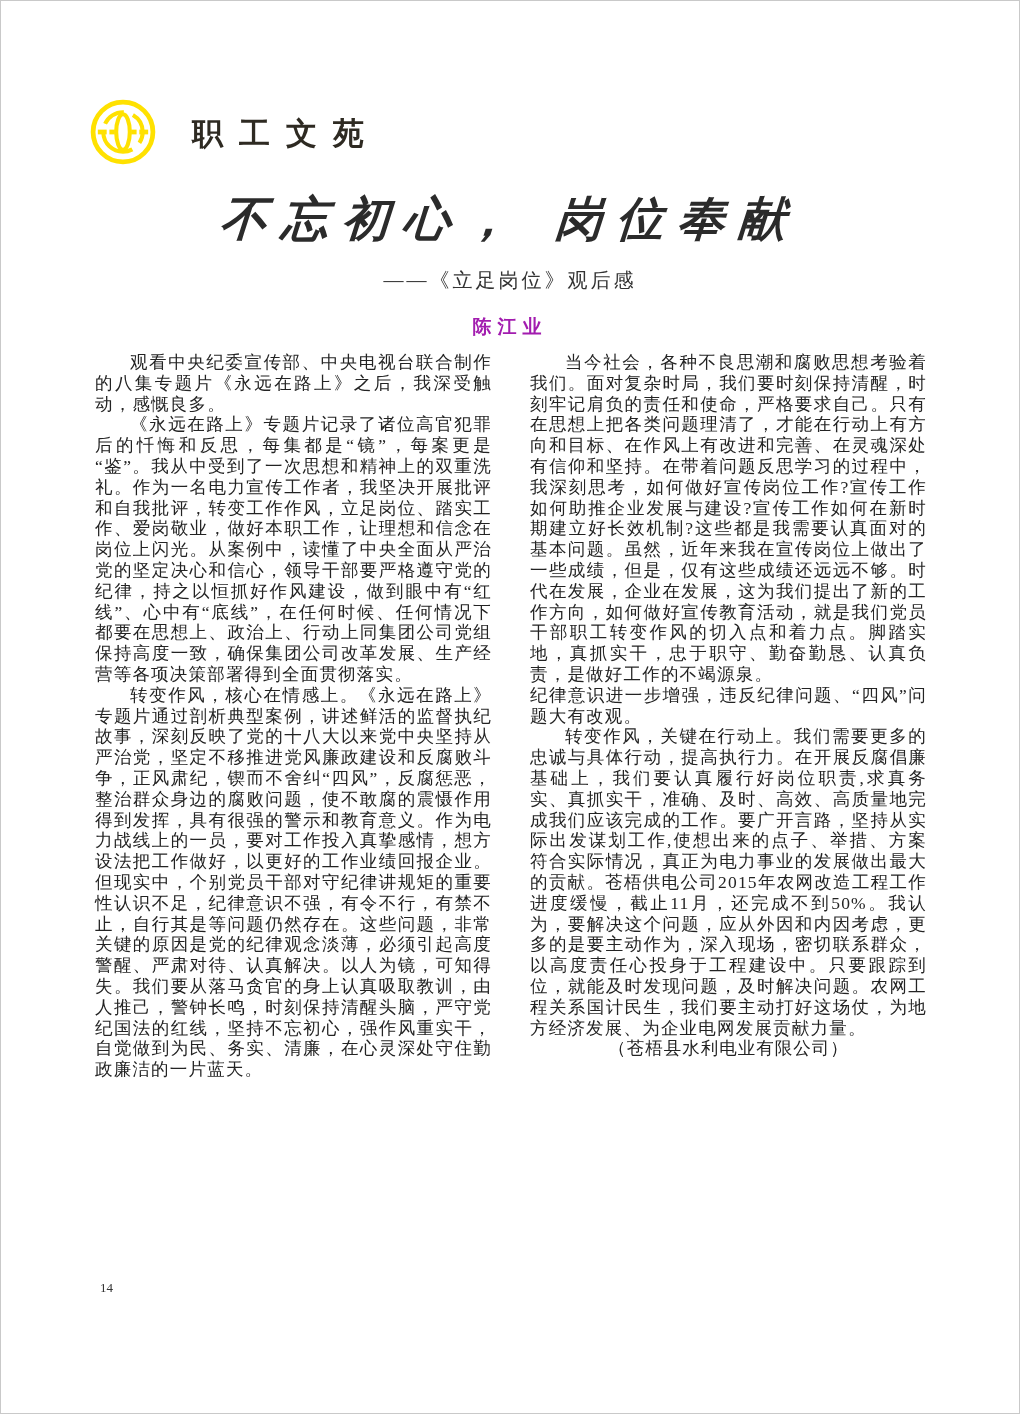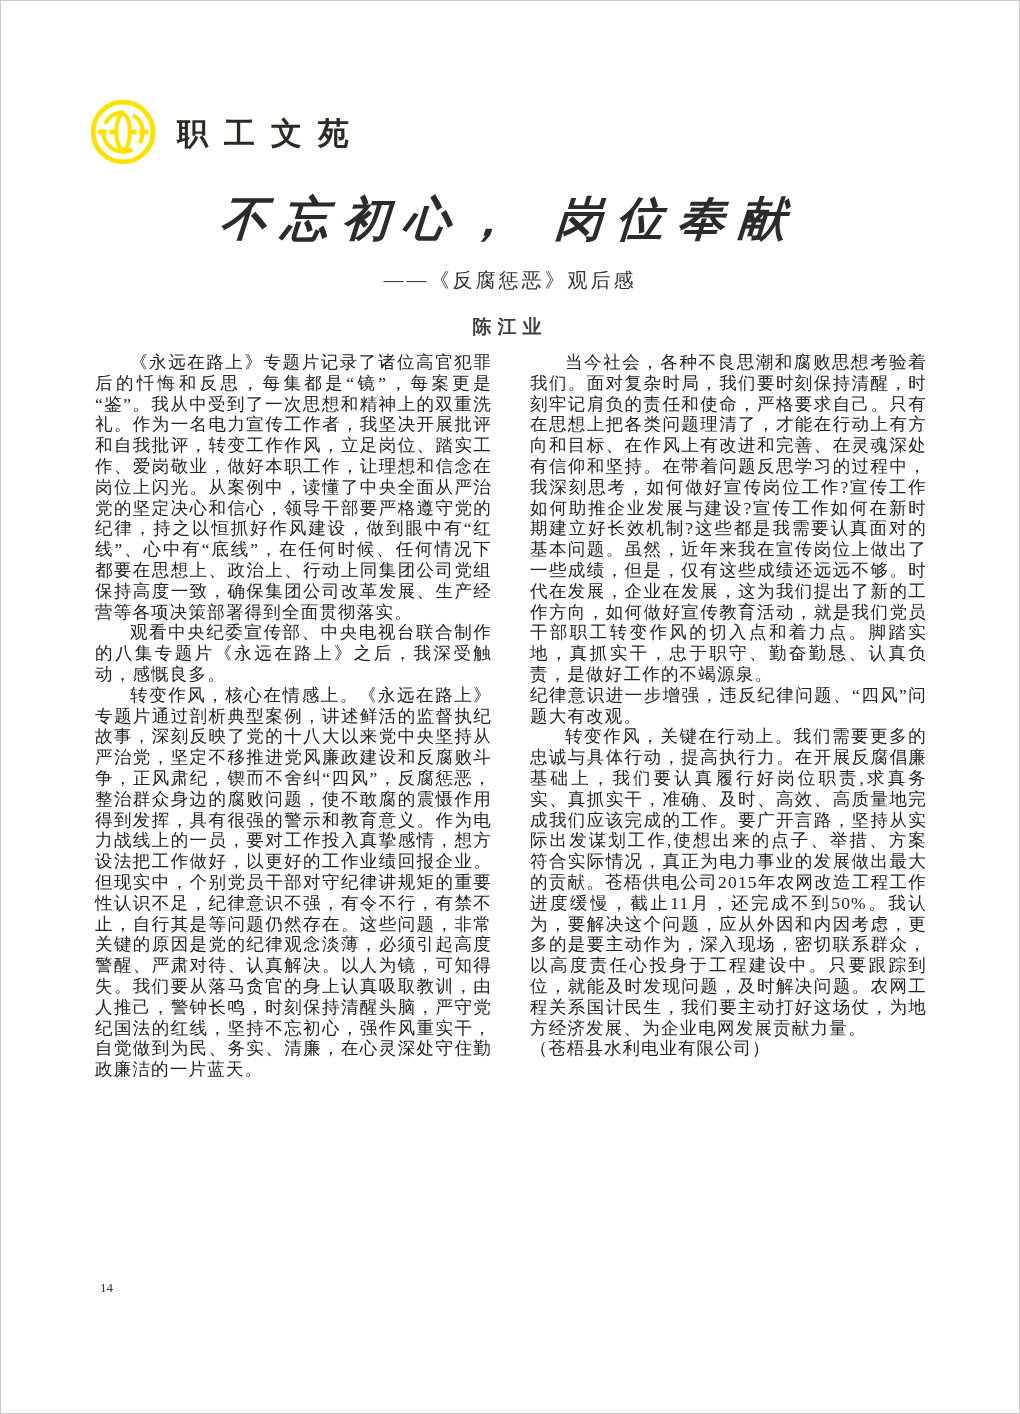--- a/index.html
+++ b/index.html
@@ -19,21 +19,21 @@
     pointer-events: none;
   }
 
   
   .header {
     position: absolute;
     top: 98px;
     left: 88px;
     display: flex;
     align-items: center;
-    gap: 19px;
+    gap: 34px;
   }
   .logo { width: 70px; height: 68px; }
   .section-title {
     font-family: "Liberation Serif", "DejaVu Serif", serif;
     font-weight: bold;
     font-size: 31px;
     letter-spacing: 16px;
     color: #2e2a22;
     padding-top: 4px;
   }
@@ -61,21 +61,21 @@
     font-size: 20px;
     letter-spacing: 3px;
     color: #333;
   }
   .author {
     margin-top: 20px;
     font-family: "Liberation Sans", "DejaVu Sans", sans-serif;
     font-weight: bold;
     font-size: 19px;
     letter-spacing: 6px;
-    color: #404040;
+    color: #a21caf;
   }
 
   
   .article {
     position: absolute;
     top: 352px;
     left: 95px;
     width: 832px;
     display: flex;
     gap: 38px;
@@ -85,21 +85,21 @@
     font-size: 17.5px;
     line-height: 20.8px;
     letter-spacing: 1.2px;
     text-align: justify;
     text-justify: inter-character;
     color: #232323;
   }
   .para { margin: 0; }
   .para.indent { text-indent: 2em; }
   .attribution {
-    text-align: left;
+    text-align: center;
     letter-spacing: 1px;
   }
 
   
   .page-number {
     position: absolute;
     left: 100px;
     top: 1280px;
     font-size: 13px;
     color: #333;
@@ -123,28 +123,28 @@
     <rect x="74" y="46.5" width="13" height="7" fill="#FFE100"></rect>
 
     <rect x="30" y="46.5" width="8" height="7" fill="#FFE100"></rect>
     <rect x="62" y="46.5" width="8" height="7" fill="#FFE100"></rect>
   </svg>
   <div class="section-title">职工文苑</div>
 </div>
 
 <div class="title-block">
   <div class="main-title">不忘初心， 岗位奉献</div>
-  <div class="subtitle">——《反腐惩恶》观后感</div>
+  <div class="subtitle">——《立足岗位》观后感</div>
   <div class="author">陈江业</div>
 </div>
 
 <div class="article">
   <div class="col">
+    <p class="para indent">观看中央纪委宣传部、中央电视台联合制作的八集专题片《永远在路上》之后，我深受触动，感慨良多。</p>
     <p class="para indent">《永远在路上》专题片记录了诸位高官犯罪后的忏悔和反思，每集都是“镜”，每案更是“鉴”。我从中受到了一次思想和精神上的双重洗礼。作为一名电力宣传工作者，我坚决开展批评和自我批评，转变工作作风，立足岗位、踏实工作、爱岗敬业，做好本职工作，让理想和信念在岗位上闪光。从案例中，读懂了中央全面从严治党的坚定决心和信心，领导干部要严格遵守党的纪律，持之以恒抓好作风建设，做到眼中有“红线”、心中有“底线”，在任何时候、任何情况下都要在思想上、政治上、行动上同集团公司党组保持高度一致，确保集团公司改革发展、生产经营等各项决策部署得到全面贯彻落实。</p>
-    <p class="para indent">观看中央纪委宣传部、中央电视台联合制作的八集专题片《永远在路上》之后，我深受触动，感慨良多。</p>
     <p class="para indent">转变作风，核心在情感上。《永远在路上》专题片通过剖析典型案例，讲述鲜活的监督执纪故事，深刻反映了党的十八大以来党中央坚持从严治党，坚定不移推进党风廉政建设和反腐败斗争，正风肃纪，锲而不舍纠“四风”，反腐惩恶，整治群众身边的腐败问题，使不敢腐的震慑作用得到发挥，具有很强的警示和教育意义。作为电力战线上的一员，要对工作投入真挚感情，想方设法把工作做好，以更好的工作业绩回报企业。但现实中，个别党员干部对守纪律讲规矩的重要性认识不足，纪律意识不强，有令不行，有禁不止，自行其是等问题仍然存在。这些问题，非常关键的原因是党的纪律观念淡薄，必须引起高度警醒、严肃对待、认真解决。以人为镜，可知得失。我们要从落马贪官的身上认真吸取教训，由人推己，警钟长鸣，时刻保持清醒头脑，严守党纪国法的红线，坚持不忘初心，强作风重实干，自觉做到为民、务实、清廉，在心灵深处守住勤政廉洁的一片蓝天。</p>
   </div>
   <div class="col">
     <p class="para indent">当今社会，各种不良思潮和腐败思想考验着我们。面对复杂时局，我们要时刻保持清醒，时刻牢记肩负的责任和使命，严格要求自己。只有在思想上把各类问题理清了，才能在行动上有方向和目标、在作风上有改进和完善、在灵魂深处有信仰和坚持。在带着问题反思学习的过程中，我深刻思考，如何做好宣传岗位工作?宣传工作如何助推企业发展与建设?宣传工作如何在新时期建立好长效机制?这些都是我需要认真面对的基本问题。虽然，近年来我在宣传岗位上做出了一些成绩，但是，仅有这些成绩还远远不够。时代在发展，企业在发展，这为我们提出了新的工作方向，如何做好宣传教育活动，就是我们党员干部职工转变作风的切入点和着力点。脚踏实地，真抓实干，忠于职守、勤奋勤恳、认真负责，是做好工作的不竭源泉。</p>
     <p class="para">纪律意识进一步增强，违反纪律问题、“四风”问题大有改观。</p>
     <p class="para indent">转变作风，关键在行动上。我们需要更多的忠诚与具体行动，提高执行力。在开展反腐倡廉基础上，我们要认真履行好岗位职责,求真务实、真抓实干，准确、及时、高效、高质量地完成我们应该完成的工作。要广开言路，坚持从实际出发谋划工作,使想出来的点子、举措、方案符合实际情况，真正为电力事业的发展做出最大的贡献。苍梧供电公司2015年农网改造工程工作进度缓慢，截止11月，还完成不到50%。我认为，要解决这个问题，应从外因和内因考虑，更多的是要主动作为，深入现场，密切联系群众，以高度责任心投身于工程建设中。只要跟踪到位，就能及时发现问题，及时解决问题。农网工程关系国计民生，我们要主动打好这场仗，为地方经济发展、为企业电网发展贡献力量。</p>
     <p class="para attribution">（苍梧县水利电业有限公司）</p>
   </div>
 </div>
 

